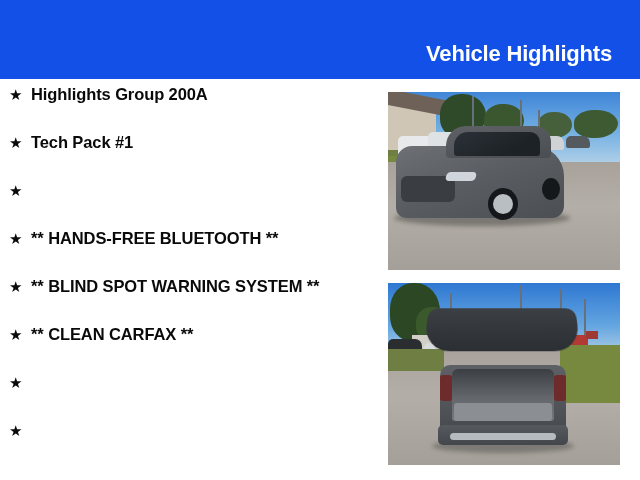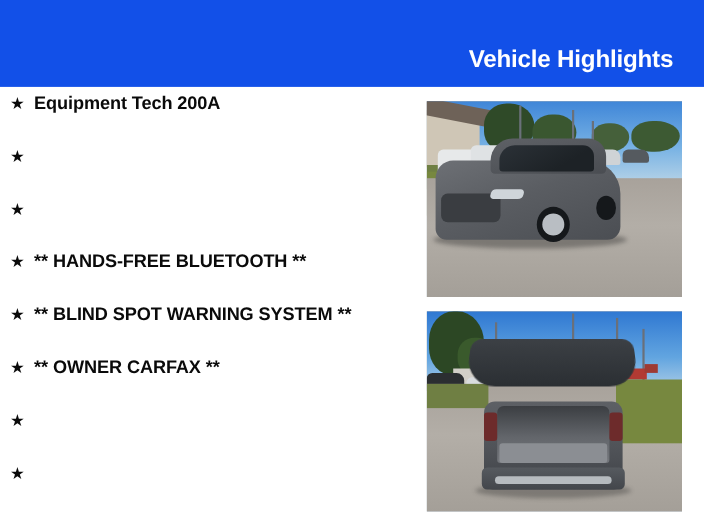--- a/index.html
+++ b/index.html
@@ -278,39 +278,40 @@
 </head>
 <body>
 
 <div class="header-banner">
   <div class="header-title">Vehicle Highlights</div>
 </div>
 
 <ul class="highlights-list">
   <li class="highlight-item">
     <span class="highlight-star">★</span>
-    <span class="highlight-text">Equipment Tech 200A</span>
-  </li>
-  <li class="highlight-item">
-    <span class="highlight-star">★</span>
+    <span class="highlight-text">Highlights Group 200A</span>
+  </li>
+  <li class="highlight-item">
+    <span class="highlight-star">★</span>
+    <span class="highlight-text">Tech Pack #1</span>
   </li>
   <li class="highlight-item">
     <span class="highlight-star">★</span>
   </li>
   <li class="highlight-item">
     <span class="highlight-star">★</span>
     <span class="highlight-text">** HANDS-FREE BLUETOOTH **</span>
   </li>
   <li class="highlight-item">
     <span class="highlight-star">★</span>
     <span class="highlight-text">** BLIND SPOT WARNING SYSTEM **</span>
   </li>
   <li class="highlight-item">
     <span class="highlight-star">★</span>
-    <span class="highlight-text">** OWNER CARFAX **</span>
+    <span class="highlight-text">** CLEAN CARFAX **</span>
   </li>
   <li class="highlight-item">
     <span class="highlight-star">★</span>
   </li>
   <li class="highlight-item">
     <span class="highlight-star">★</span>
   </li>
 </ul>
 
 <div class="photo" id="photo-front">

